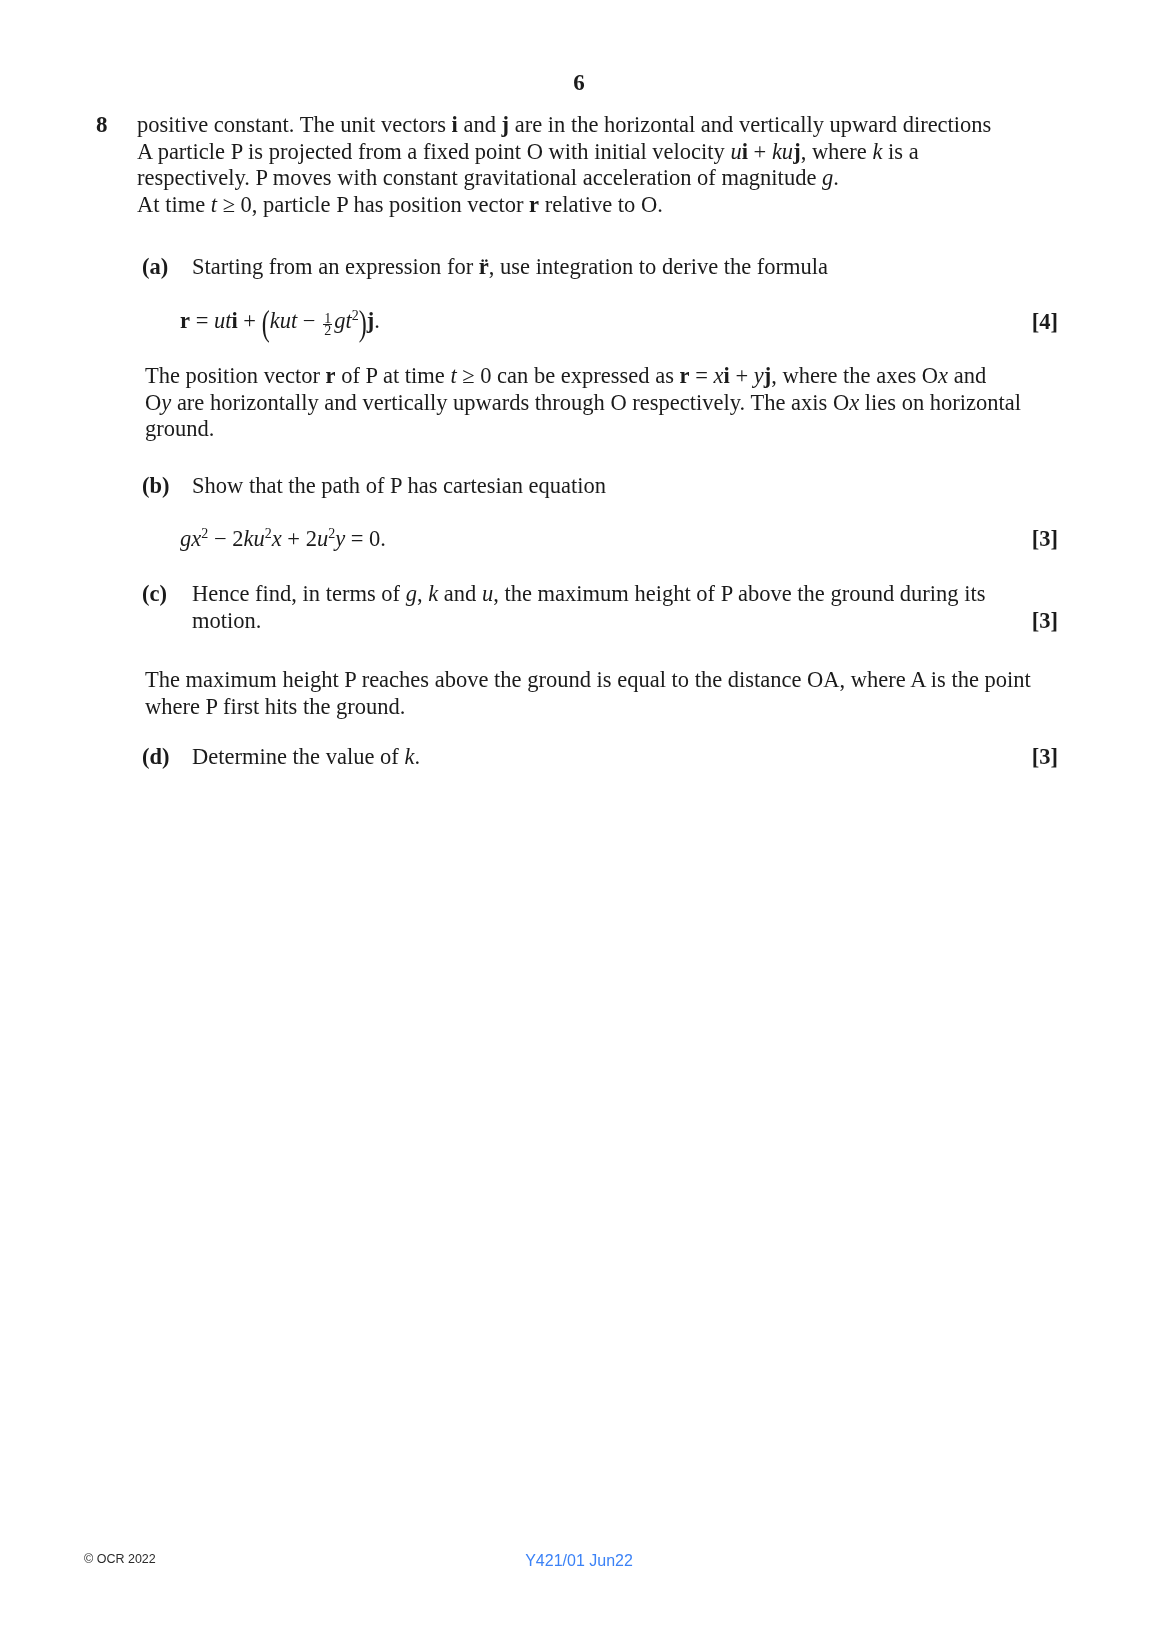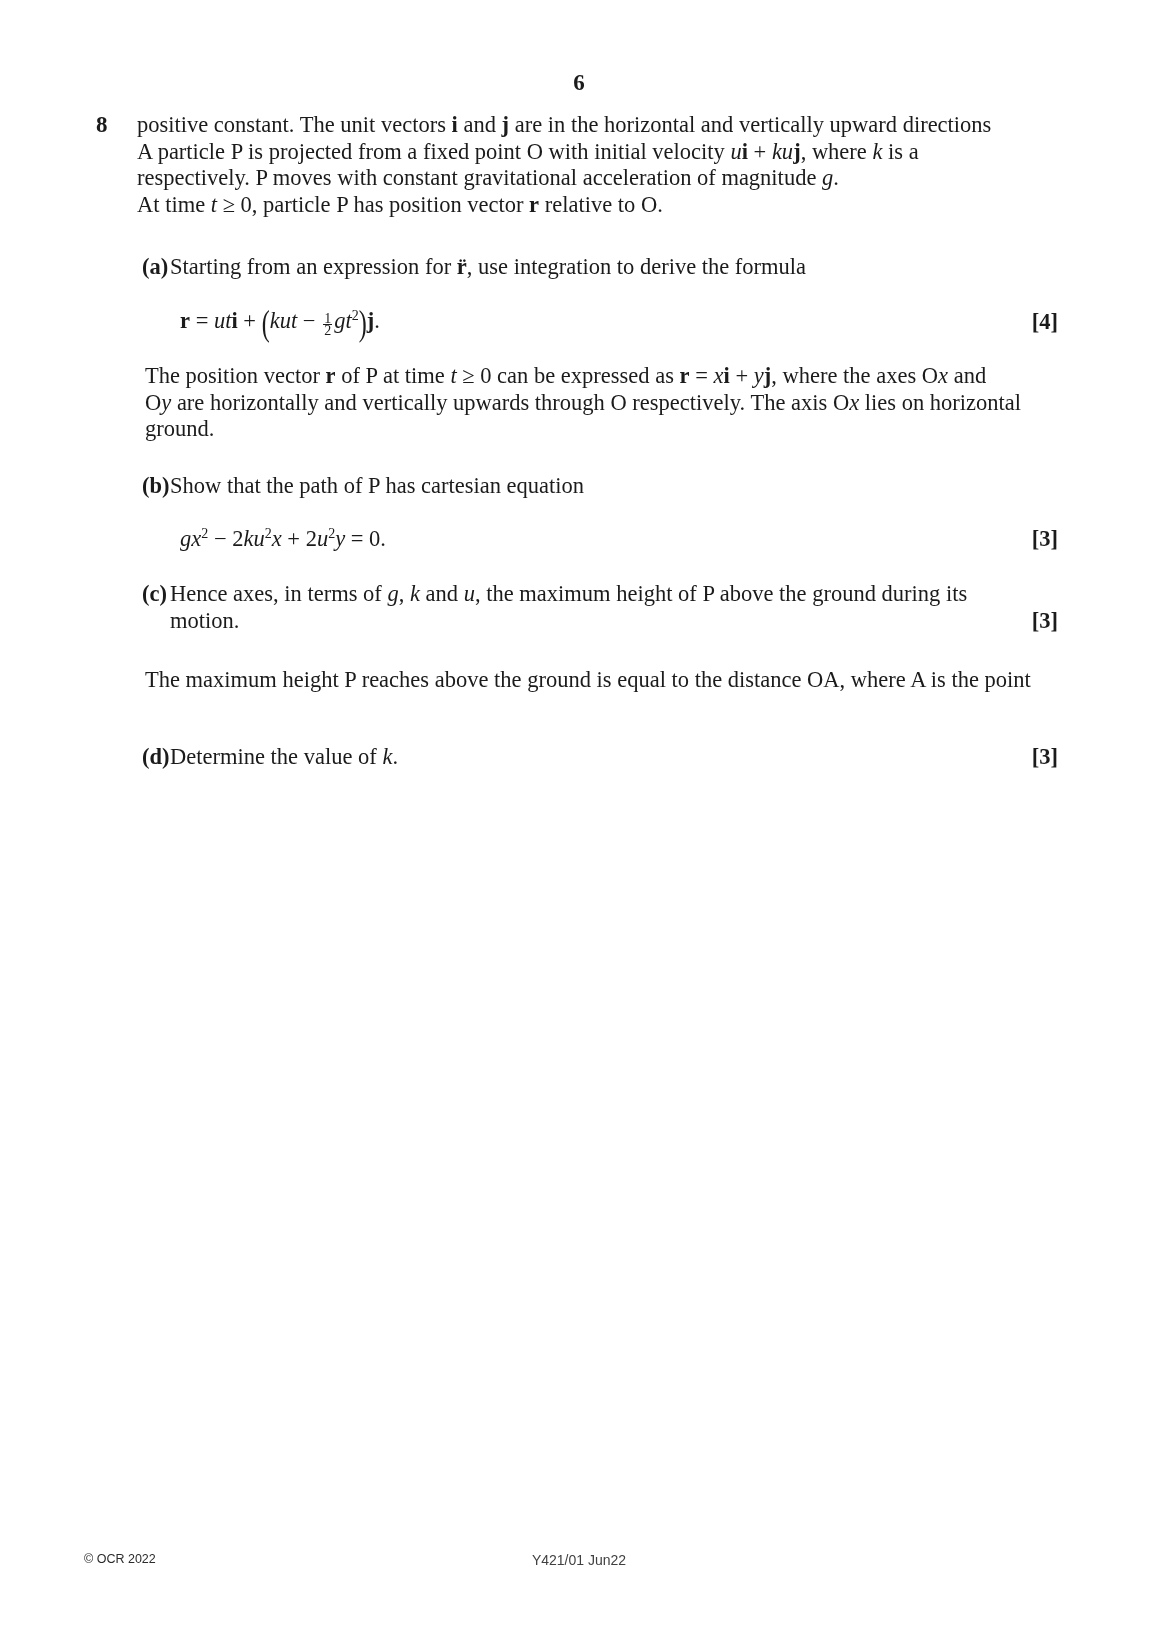--- a/index.html
+++ b/index.html
@@ -29,37 +29,37 @@
   }
   .fnum{display:block;padding:0 1px;}
   .fden{display:block;border-top:1.4px solid #1b1b1b;padding:0 1px;}
   
   .page-num{top:70px;left:0;right:0;text-align:center;font-weight:700;font-size:23px;line-height:26.7px;}
   .q-num{left:96px;top:112px;font-weight:700;font-size:23px;line-height:26.7px;}
   .q-intro{left:137px;top:112px;}
   .para{left:137px;margin-left:8px;}
   .part{left:142px;right:100px;}
   .part-label{position:absolute;left:0;top:0;font-weight:700;font-size:22.5px;line-height:26.7px;}
-  .part-body{margin-left:28px;}
+  .part-body{margin-left:50px;}
   .formula-row{
     left:180px;right:100px;
     display:flex;justify-content:space-between;align-items:flex-end;
   }
   .marks{font-weight:700;font-size:22.5px;line-height:26.7px;}
   .marks-c{position:absolute;right:0;top:26.7px;}
   .marks-d{position:absolute;right:0;top:0;}
   .footer-copy{
     left:84px;top:1552px;
     font-family:"Liberation Sans","DejaVu Sans",sans-serif;
     font-size:12.5px;color:#2b2b2b;
   }
   .footer-code{
     left:0;right:0;top:1552px;text-align:center;
     font-family:"Liberation Sans","DejaVu Sans",sans-serif;
-    font-size:14px;color:#404040;
+    font-size:16px;color:#3b82f6;
   }
 </style>
 </head>
 <body>
 
 <div class="page">
 
   <div class="abs page-num">6</div>
 
   <div class="abs q-num">8</div>
@@ -92,27 +92,28 @@
     <div class="part-body line"><span class="rs-n">Show that the path of P has cartesian equation</span></div>
   </div>
 
   <div class="abs formula-row" style="top:526px;">
     <div class="line"><span class="rs-i">gx</span><span class="rs-sup">2</span><span class="rs-n"> − 2</span><span class="rs-i">ku</span><span class="rs-sup">2</span><span class="rs-i">x</span><span class="rs-n"> + 2</span><span class="rs-i">u</span><span class="rs-sup">2</span><span class="rs-i">y</span><span class="rs-n"> = 0.</span></div>
     <div class="marks">[3]</div>
   </div>
 
   <div class="abs part" style="top:581px;">
     <span class="part-label">(c)</span>
-    <div class="part-body line"><span class="rs-n">Hence axes, in terms of </span><span class="rs-i">g</span><span class="rs-n">, </span><span class="rs-i">k</span><span class="rs-n"> and </span><span class="rs-i">u</span><span class="rs-n">, the maximum height of P above the ground during its</span></div>
+    <div class="part-body line"><span class="rs-n">Hence find, in terms of </span><span class="rs-i">g</span><span class="rs-n">, </span><span class="rs-i">k</span><span class="rs-n"> and </span><span class="rs-i">u</span><span class="rs-n">, the maximum height of P above the ground during its</span></div>
     <div class="part-body line"><span class="rs-n">motion.</span></div>
     <span class="marks marks-c">[3]</span>
   </div>
 
   <div class="abs para" style="top:667px;">
     <div class="line"><span class="rs-n">The maximum height P reaches above the ground is equal to the distance OA, where A is the point</span></div>
+    <div class="line"><span class="rs-n">where P first hits the ground.</span></div>
   </div>
 
   <div class="abs part" style="top:744px;">
     <span class="part-label">(d)</span>
     <div class="part-body line"><span class="rs-n">Determine the value of </span><span class="rs-i">k</span><span class="rs-n">.</span></div>
     <span class="marks marks-d">[3]</span>
   </div>
 
   <div class="abs footer-copy">© OCR 2022</div>
   <div class="abs footer-code">Y421/01 Jun22</div>

